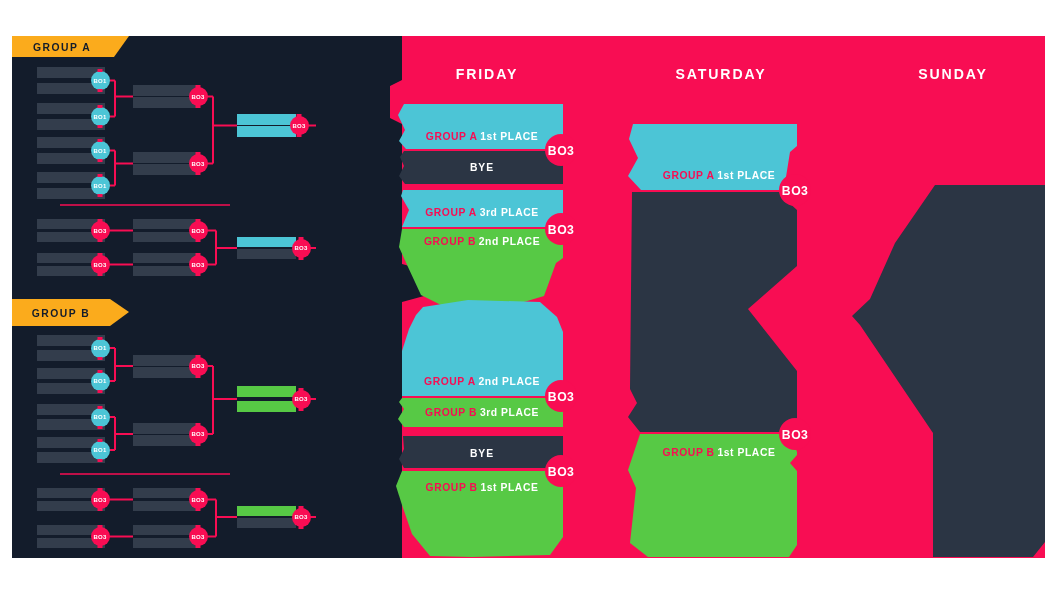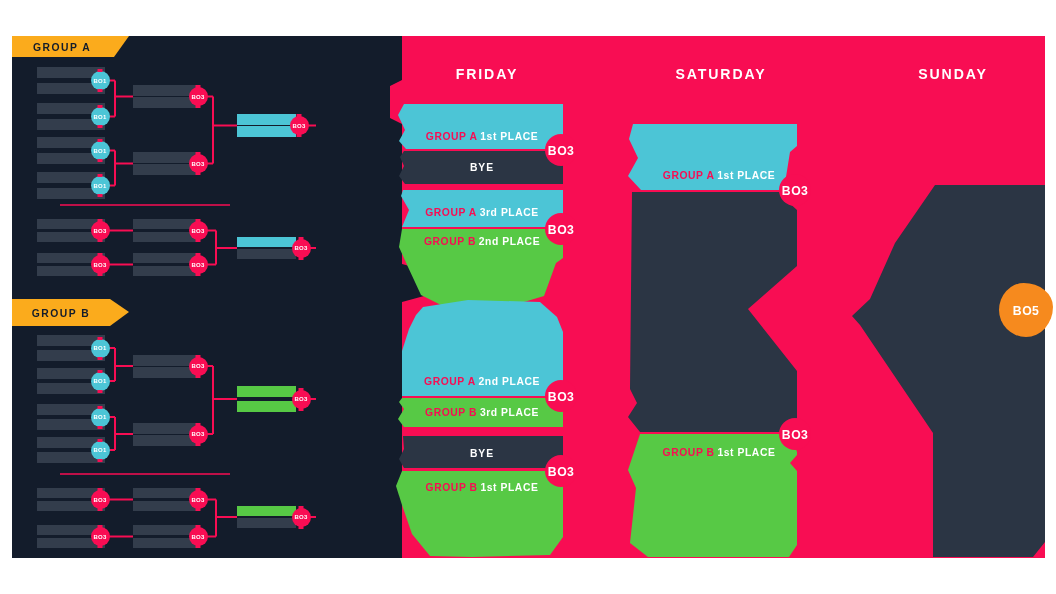--- a/index.html
+++ b/index.html
@@ -192,23 +192,20 @@
     </div>
   <div class="bite" style="left:561px;top:471px">
       <span>BO3</span>
     </div>
   <div class="bite" style="left:795px;top:190px">
       <span>BO3</span>
     </div>
   <div class="bite" style="left:795px;top:434px">
       <span>BO3</span>
     </div>
-  <div class="bo5badge" style="left:1026px;top:310px">
-      <span>BO5</span>
-    </div>
 
   <div class="mbadge bo1" style="left:100px;top:80.5px">
       <span>BO1</span>
     </div>
   <div class="mbadge bo1" style="left:100px;top:116.5px">
       <span>BO1</span>
     </div>
   <div class="mbadge bo1" style="left:100px;top:150.5px">
       <span>BO1</span>
     </div>

